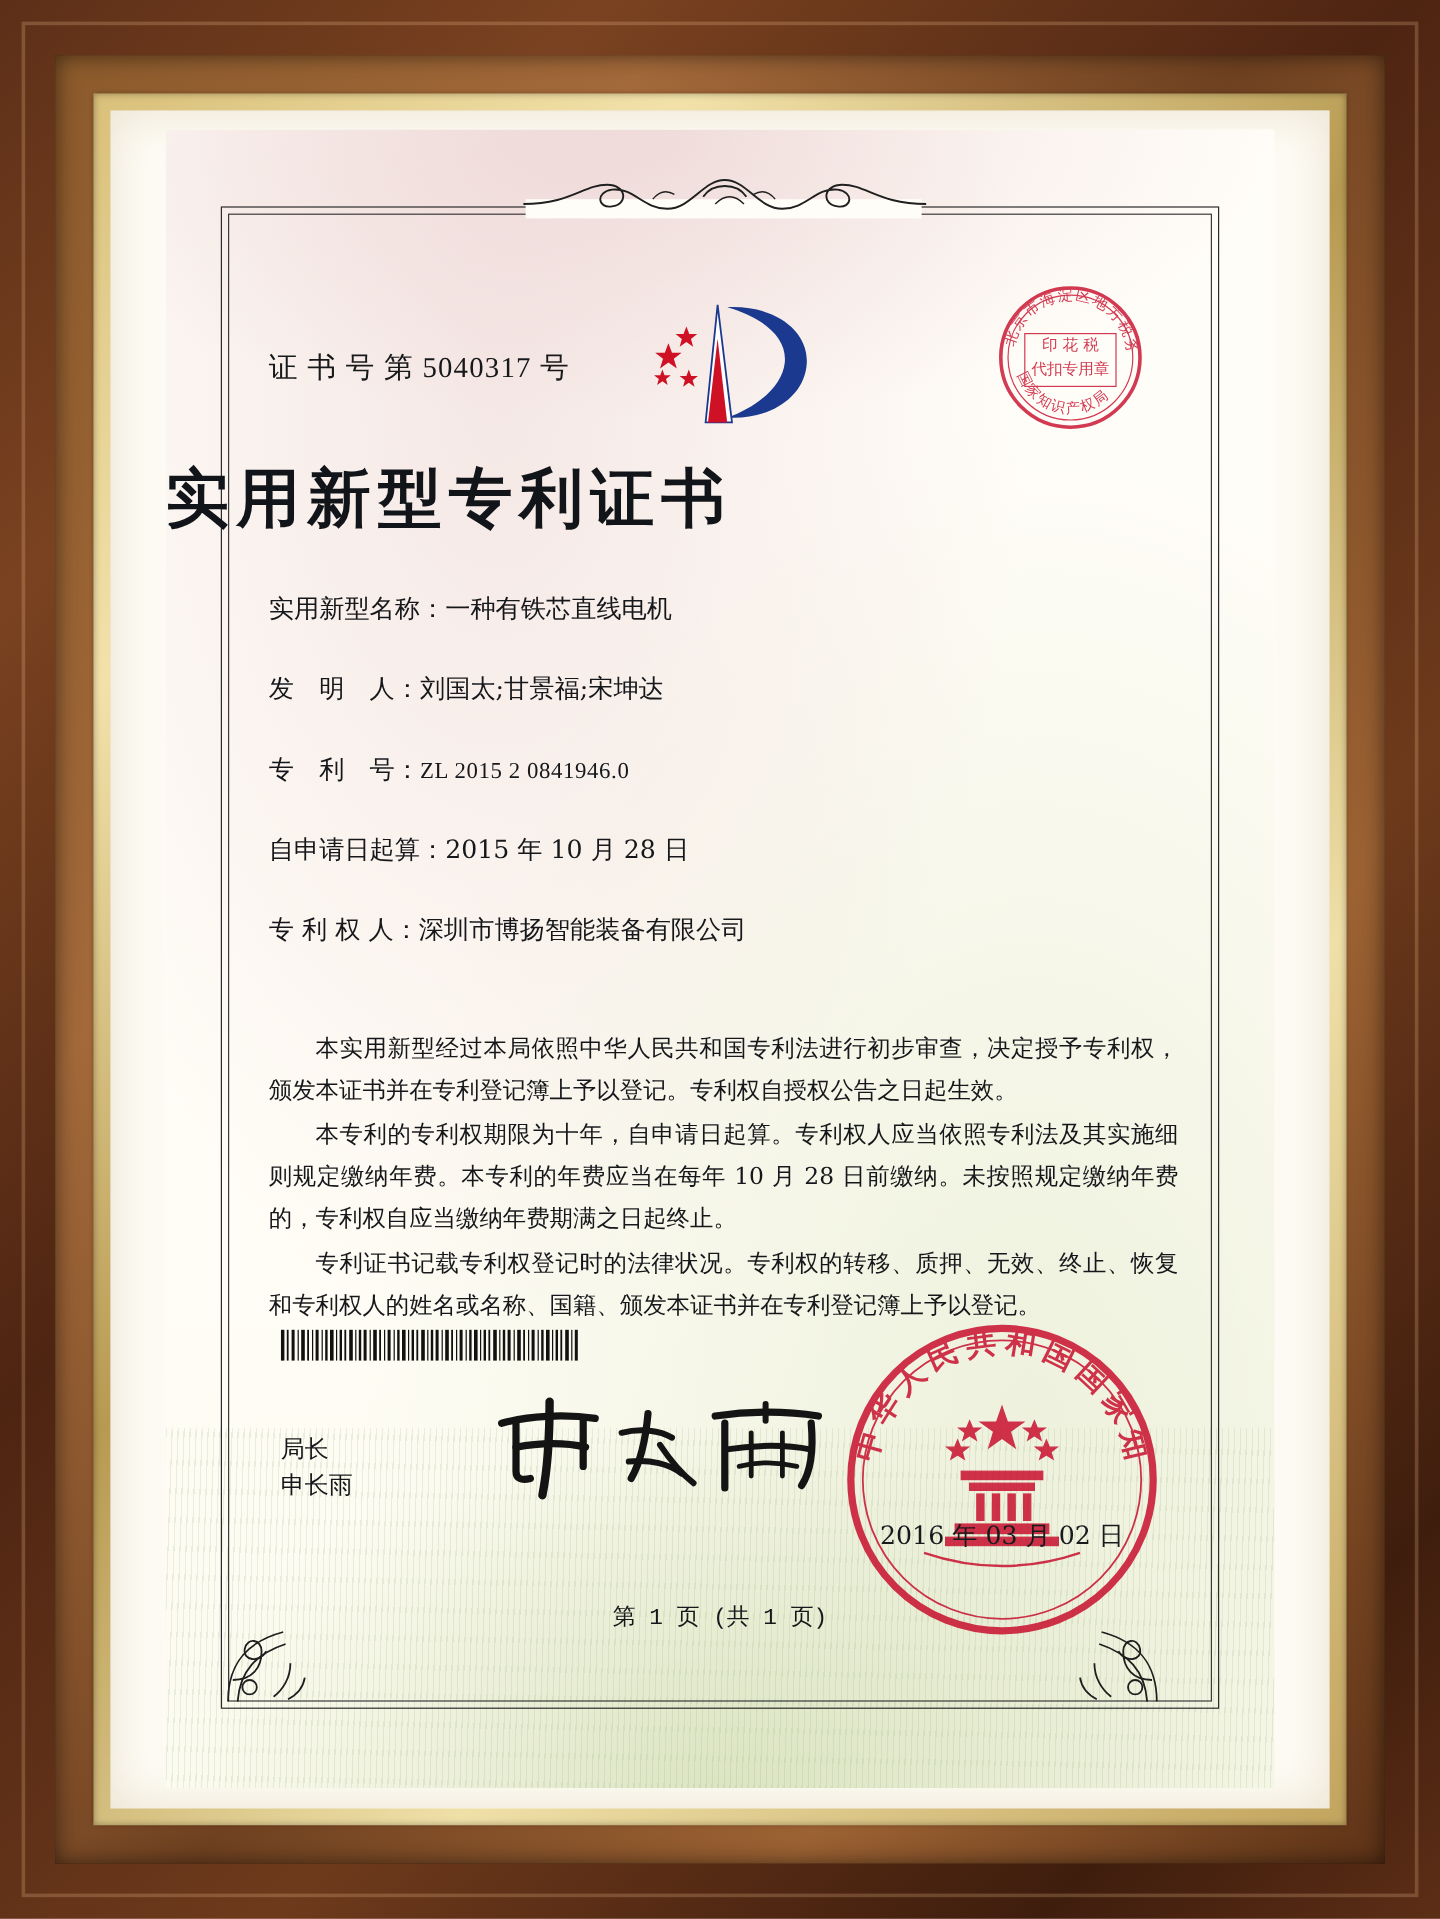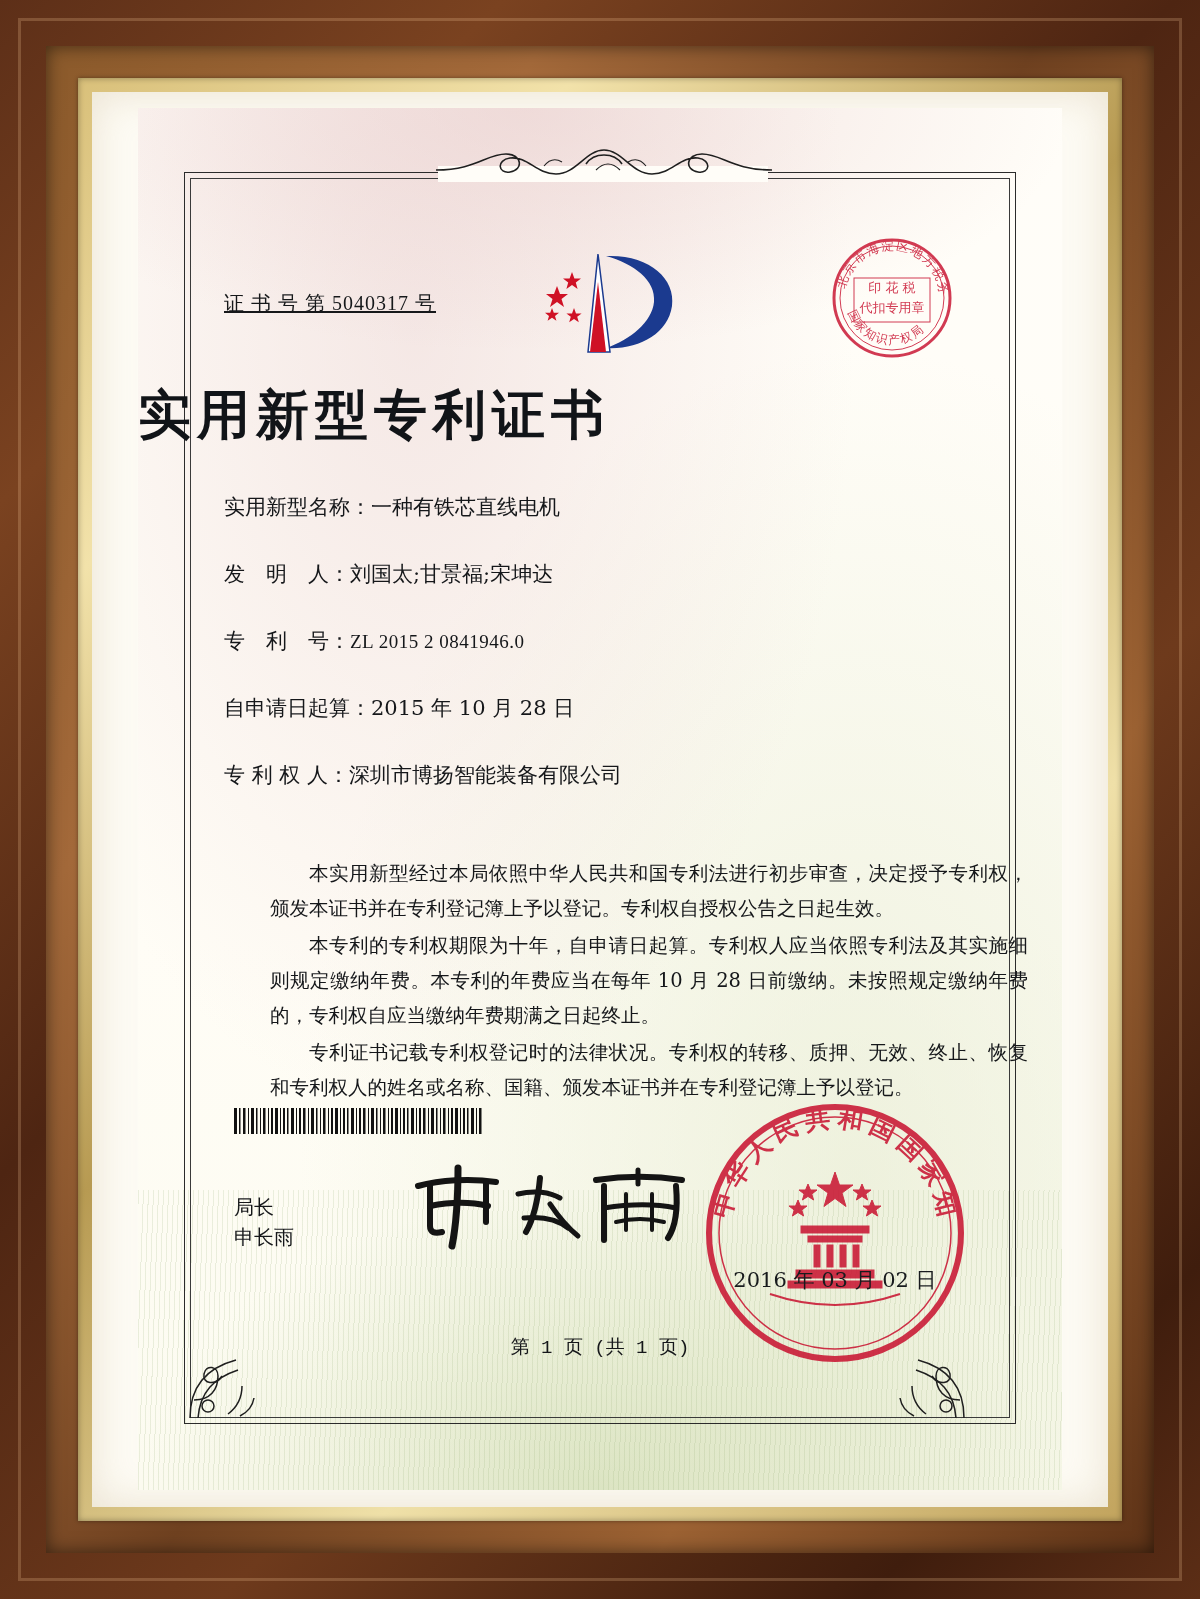--- a/index.html
+++ b/index.html
@@ -109,25 +109,24 @@
     position: absolute;
     left: 298px; top: 36px;
     width: 336px; height: 48px;
     color: #1f1f1f;
   }
 
   
   .cert-no {
     position: absolute;
     left: 86px; top: 182px;
-    font-size: 20px;
+    font-size: 24px;
     color: #16181a;
     letter-spacing: 1px;
     font-family: "Liberation Serif", serif;
-    text-decoration: underline;
   }
 
   .emblem {
     position: absolute;
     left: 372px; top: 140px;
     width: 180px; height: 120px;
   }
 
   .stamp-small {
     position: absolute;
@@ -174,21 +173,20 @@
 
   .body-text {
     position: absolute;
     left: 86px; top: 748px;
     width: 758px;
     font-size: 19.5px;
     line-height: 35px;
     color: #15171a;
     text-align: justify;
     font-family: "DejaVu Serif", serif;
-    margin-left: 46px;
   }
   .body-text p {
     margin: 0 0 2px 0;
     text-indent: 2em;
   }
 
   .barcode {
     position: absolute;
     left: 96px; top: 1000px;
     width: 250px; height: 26px;

